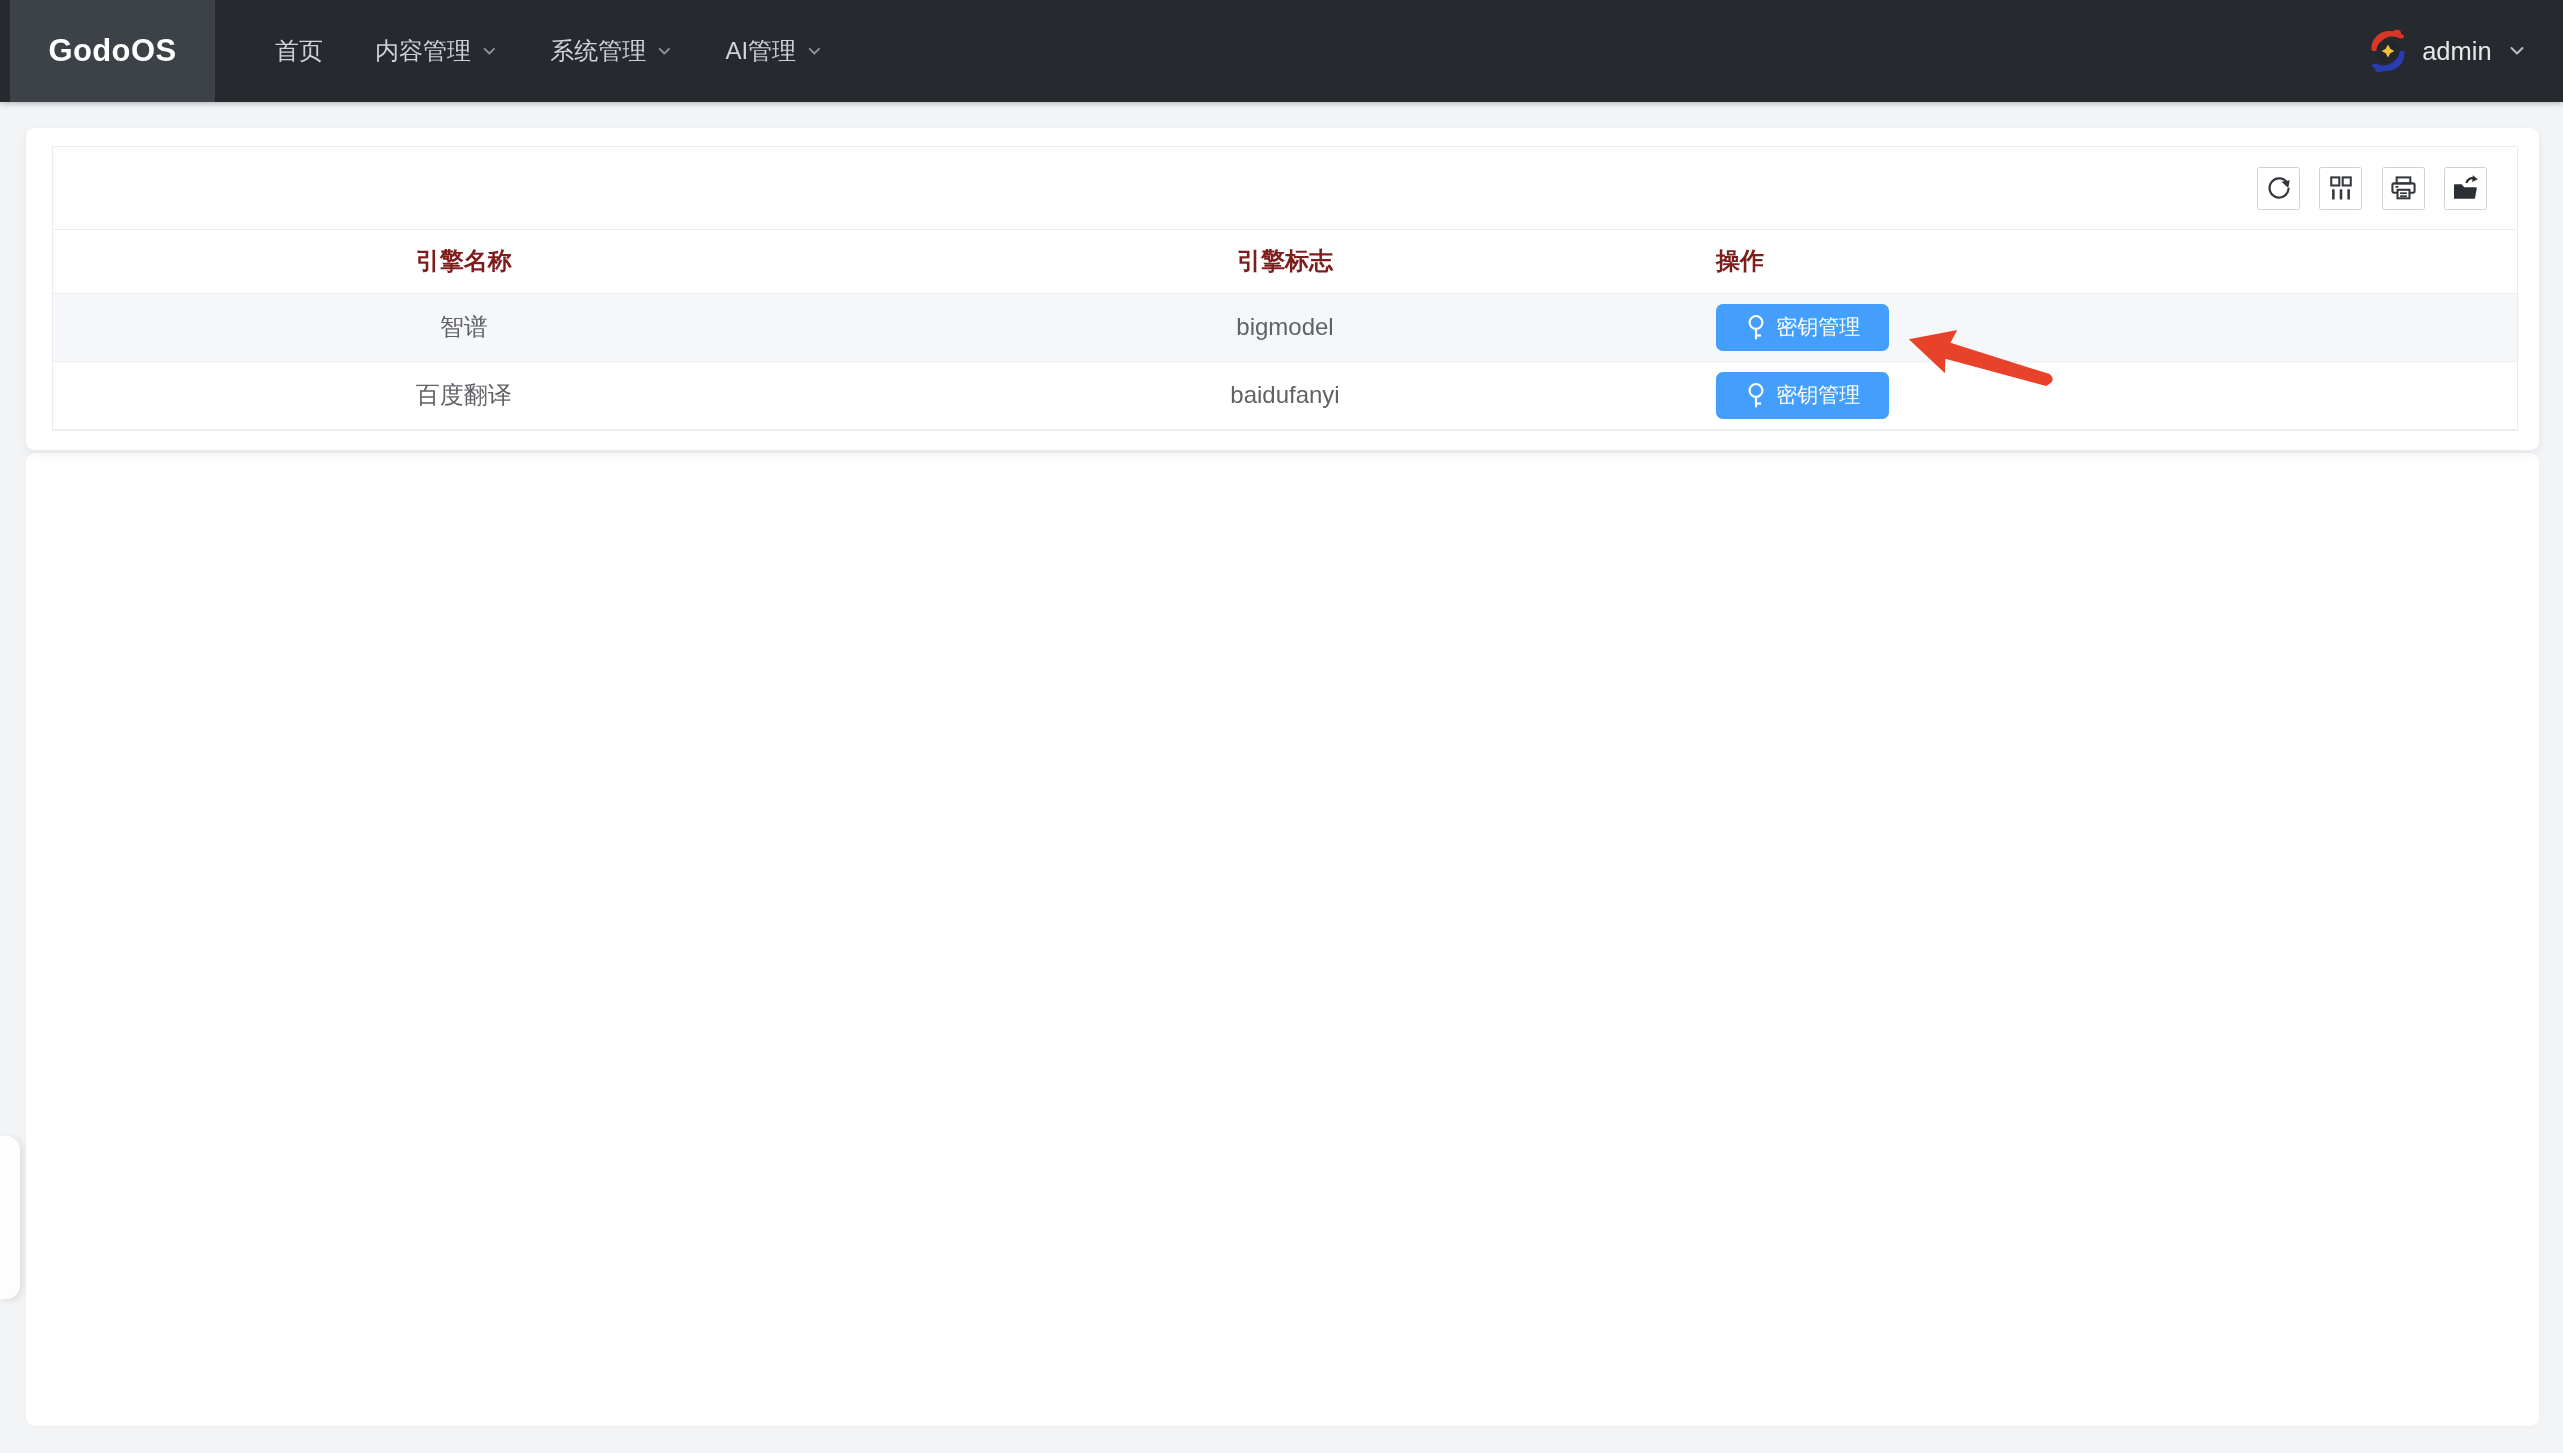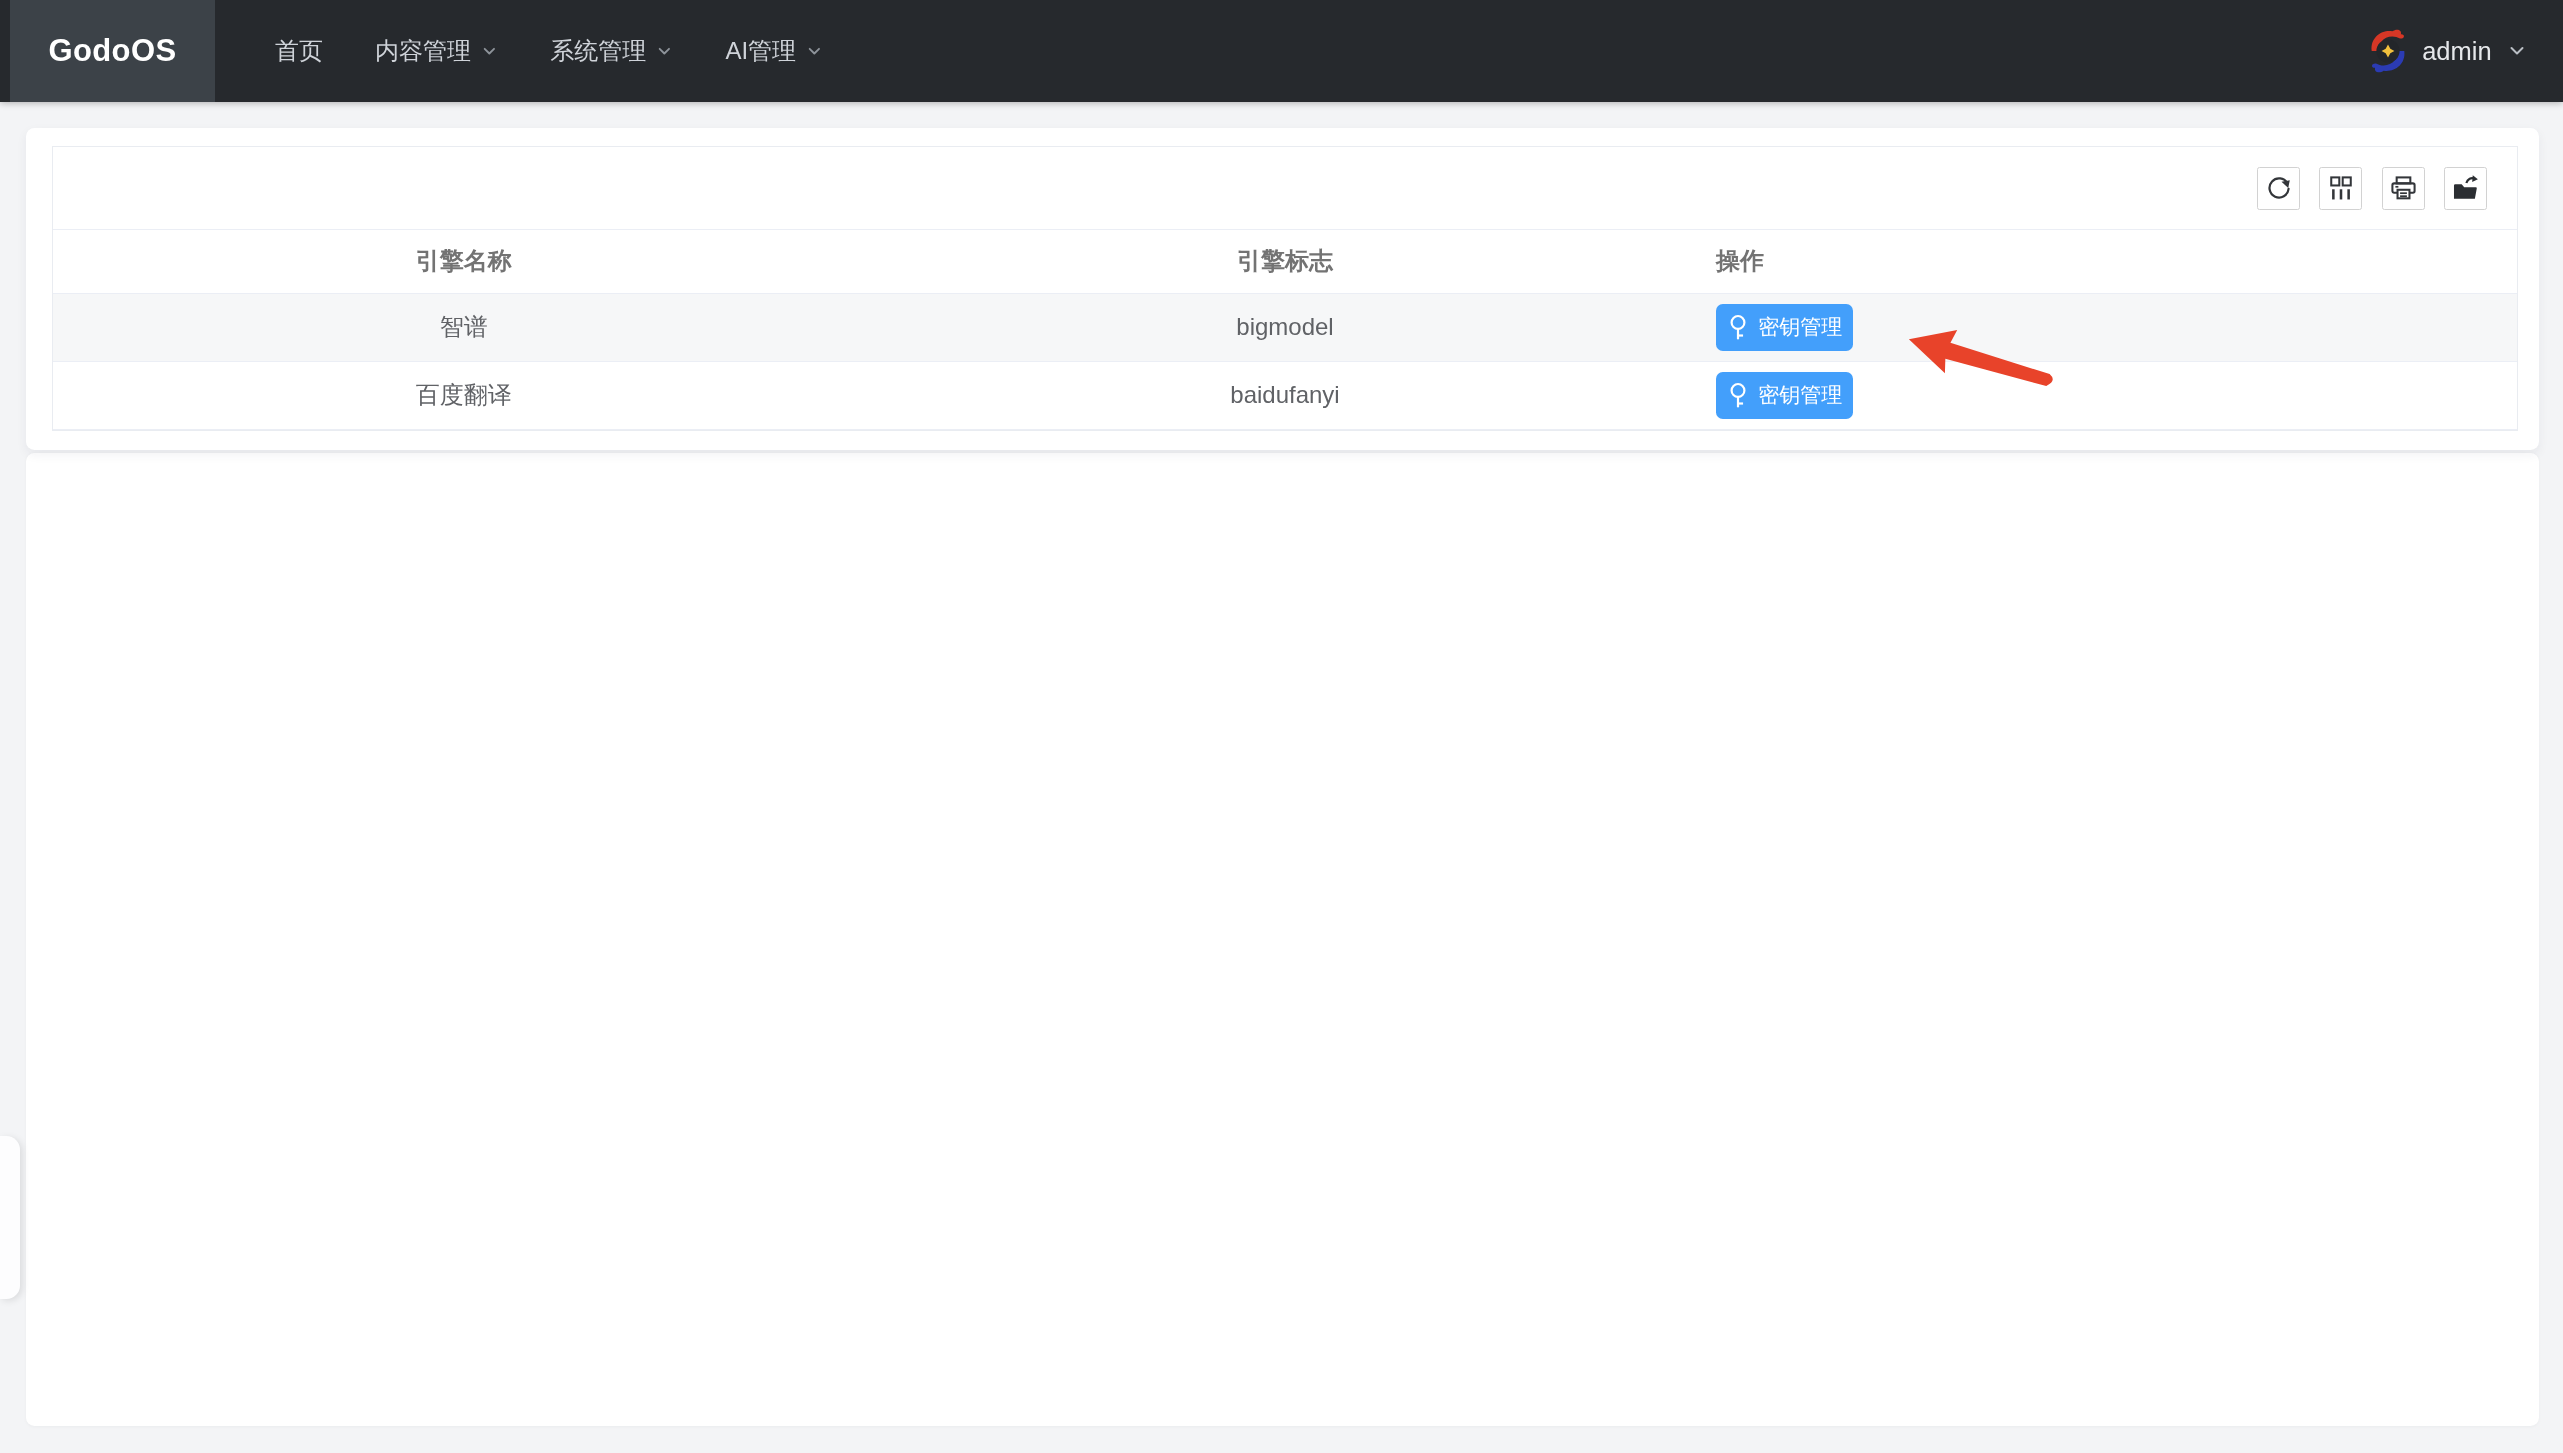--- a/index.html
+++ b/index.html
@@ -55,30 +55,30 @@
   .tool-btn {
     width: 43px; height: 43px; background: #ffffff; border: 1.7px solid #d2d2d2;
     border-radius: 2.5px; display: flex; align-items: center; justify-content: center;
     cursor: pointer; padding: 0;
   }
   .tool-btn svg { display: block; }
 
   
   table.engine-table { width: 100%; border-collapse: collapse; font-size: 24px; color: #606266; table-layout: fixed; }
   .engine-table th {
-    height: 63px; font-weight: bold; color: #737373; border-bottom: 0.8px solid #ebeef5;
+    height: 63px; font-weight: bold; color: #7f1d1d; border-bottom: 0.8px solid #ebeef5;
     text-align: center; font-size: 24px;
   }
   .engine-table td { height: 68px; text-align: center; border-bottom: 0.8px solid #ebeef5; }
   .engine-table th:nth-of-type(3), .engine-table td:nth-of-type(3) { text-align: left; padding-left: 20.4px; }
   .engine-table tbody tr:nth-of-type(odd) { background: #f6f7f8; }
   .engine-table tbody tr:nth-of-type(even) { background: #ffffff; }
 
   .key-btn {
-    display: inline-flex; align-items: center; gap: 9.3px; height: 47px; padding: 0 11px;
+    display: inline-flex; align-items: center; gap: 9.3px; height: 47px; padding: 0 29px;
     background: #439ffb; color: #ffffff; border: none; border-radius: 6.8px;
     font-size: 21px; cursor: pointer; font-family: inherit; vertical-align: middle;
   }
   .key-btn svg { display: block; }
 
   
   .arrow-svg { position: absolute; left: 1902px; top: 319px; z-index: 5; pointer-events: none; }
 
   
   .drawer-handle {

